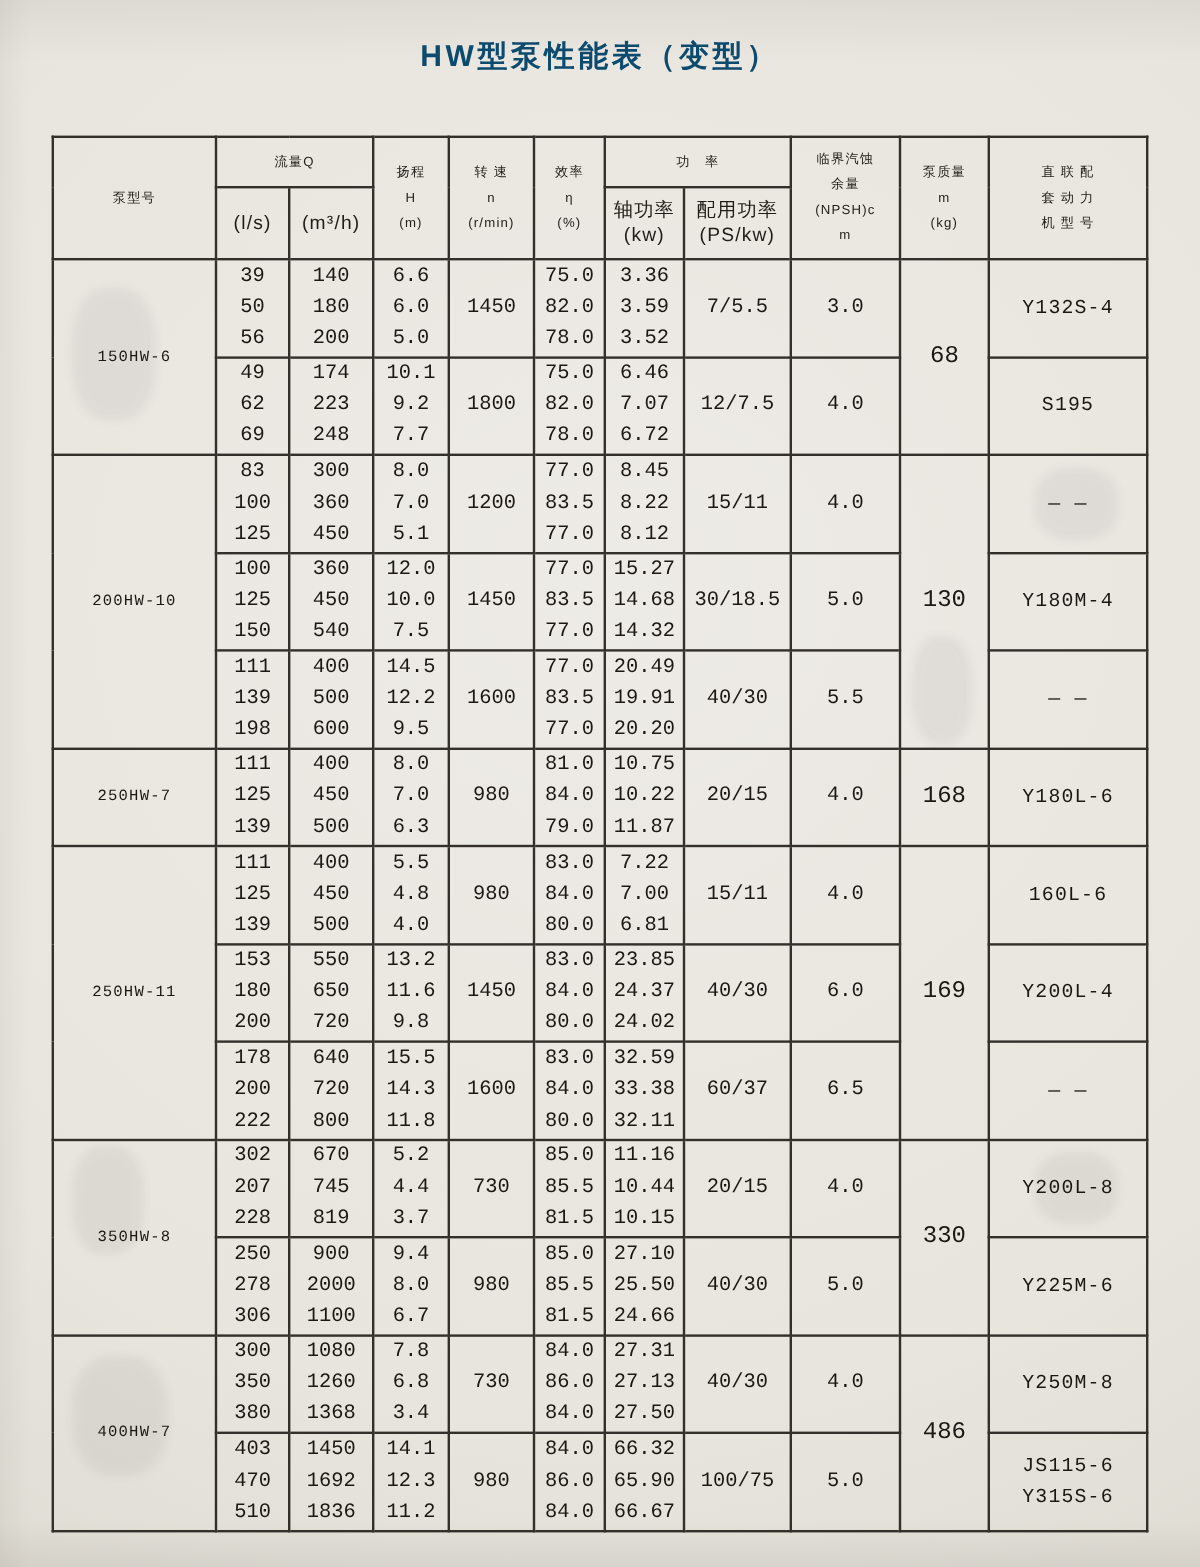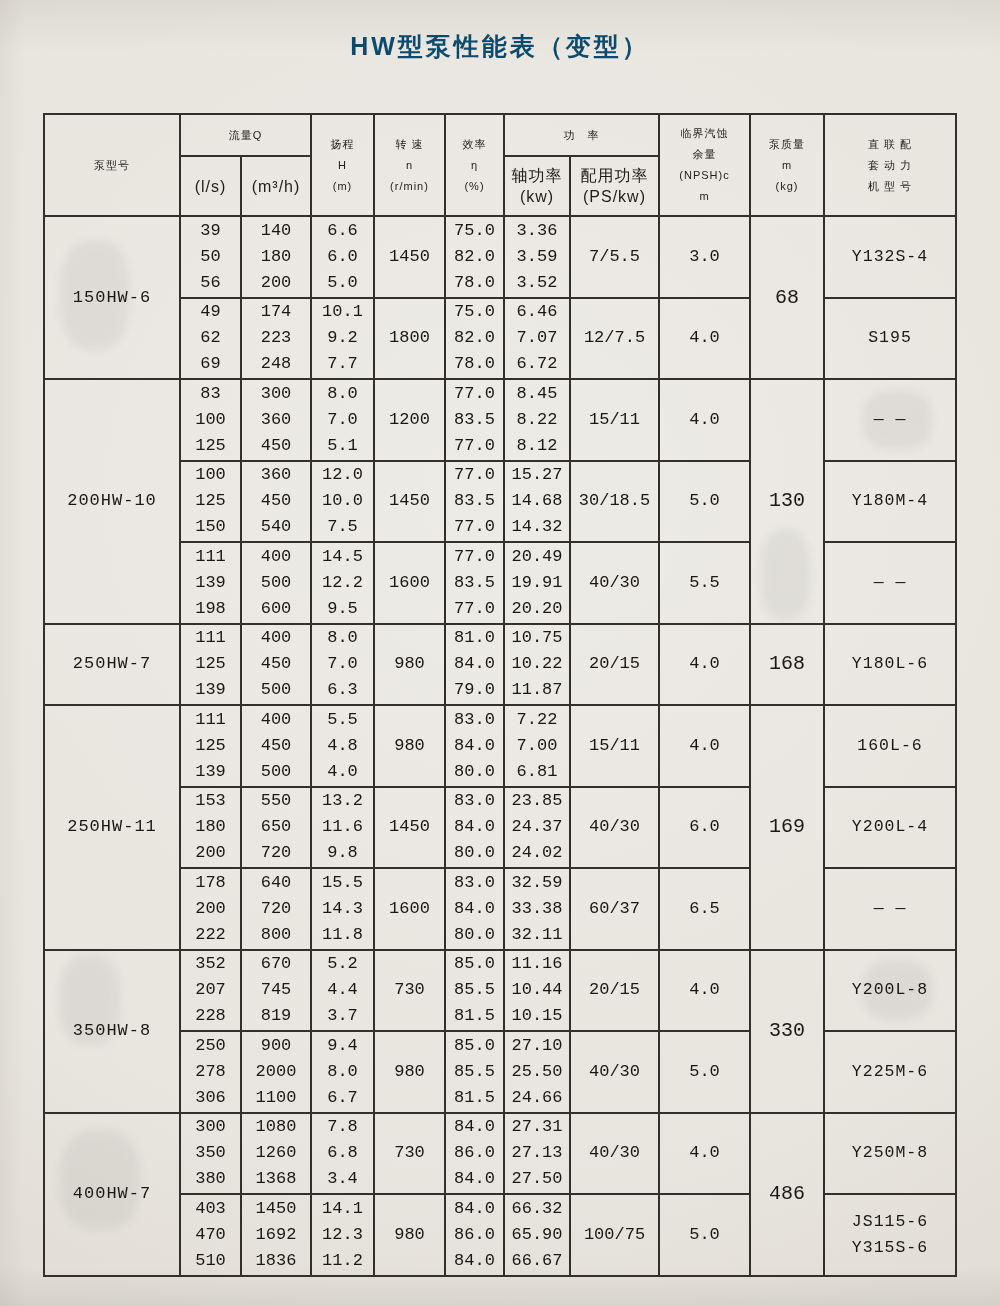--- a/index.html
+++ b/index.html
@@ -46,21 +46,21 @@
   }
   thead .sub{font-size:16px;}
   thead tr.h1{height:42px;}
   thead tr.h2{height:60px;}
   tbody tr{height:81.5px;}
   tbody td{
     font-family:"Liberation Mono","DejaVu Sans Mono",monospace;
     font-size:17px;line-height:26px;letter-spacing:0px;
   }
   td.model-cell{
-    font-size:17px;letter-spacing:1px;
+    font-size:13px;letter-spacing:1px;
   }
   td.cell-motor{font-size:16.5px;letter-spacing:1px;border-radius:18px;}
   td.cell-mass{font-size:20px;}
   .hl{display:block;}
 </style>
 </head>
 <body>
 
 <div class="scan-shade"></div>
 <div class="ghost g1"></div>
@@ -438,21 +438,21 @@
         </td>
         <td>60/37</td>
         <td>6.5</td>
         <td class="cell-motor">
           <div>— —</div>
         </td>
       </tr>
       <tr>
         <td rowspan="2" class="model-cell">350HW-8</td>
         <td>
-          <div>352</div>
+          <div>302</div>
           <div>207</div>
           <div>228</div>
         </td>
         <td>
           <div>670</div>
           <div>745</div>
           <div>819</div>
         </td>
         <td>
           <div>5.2</div>

